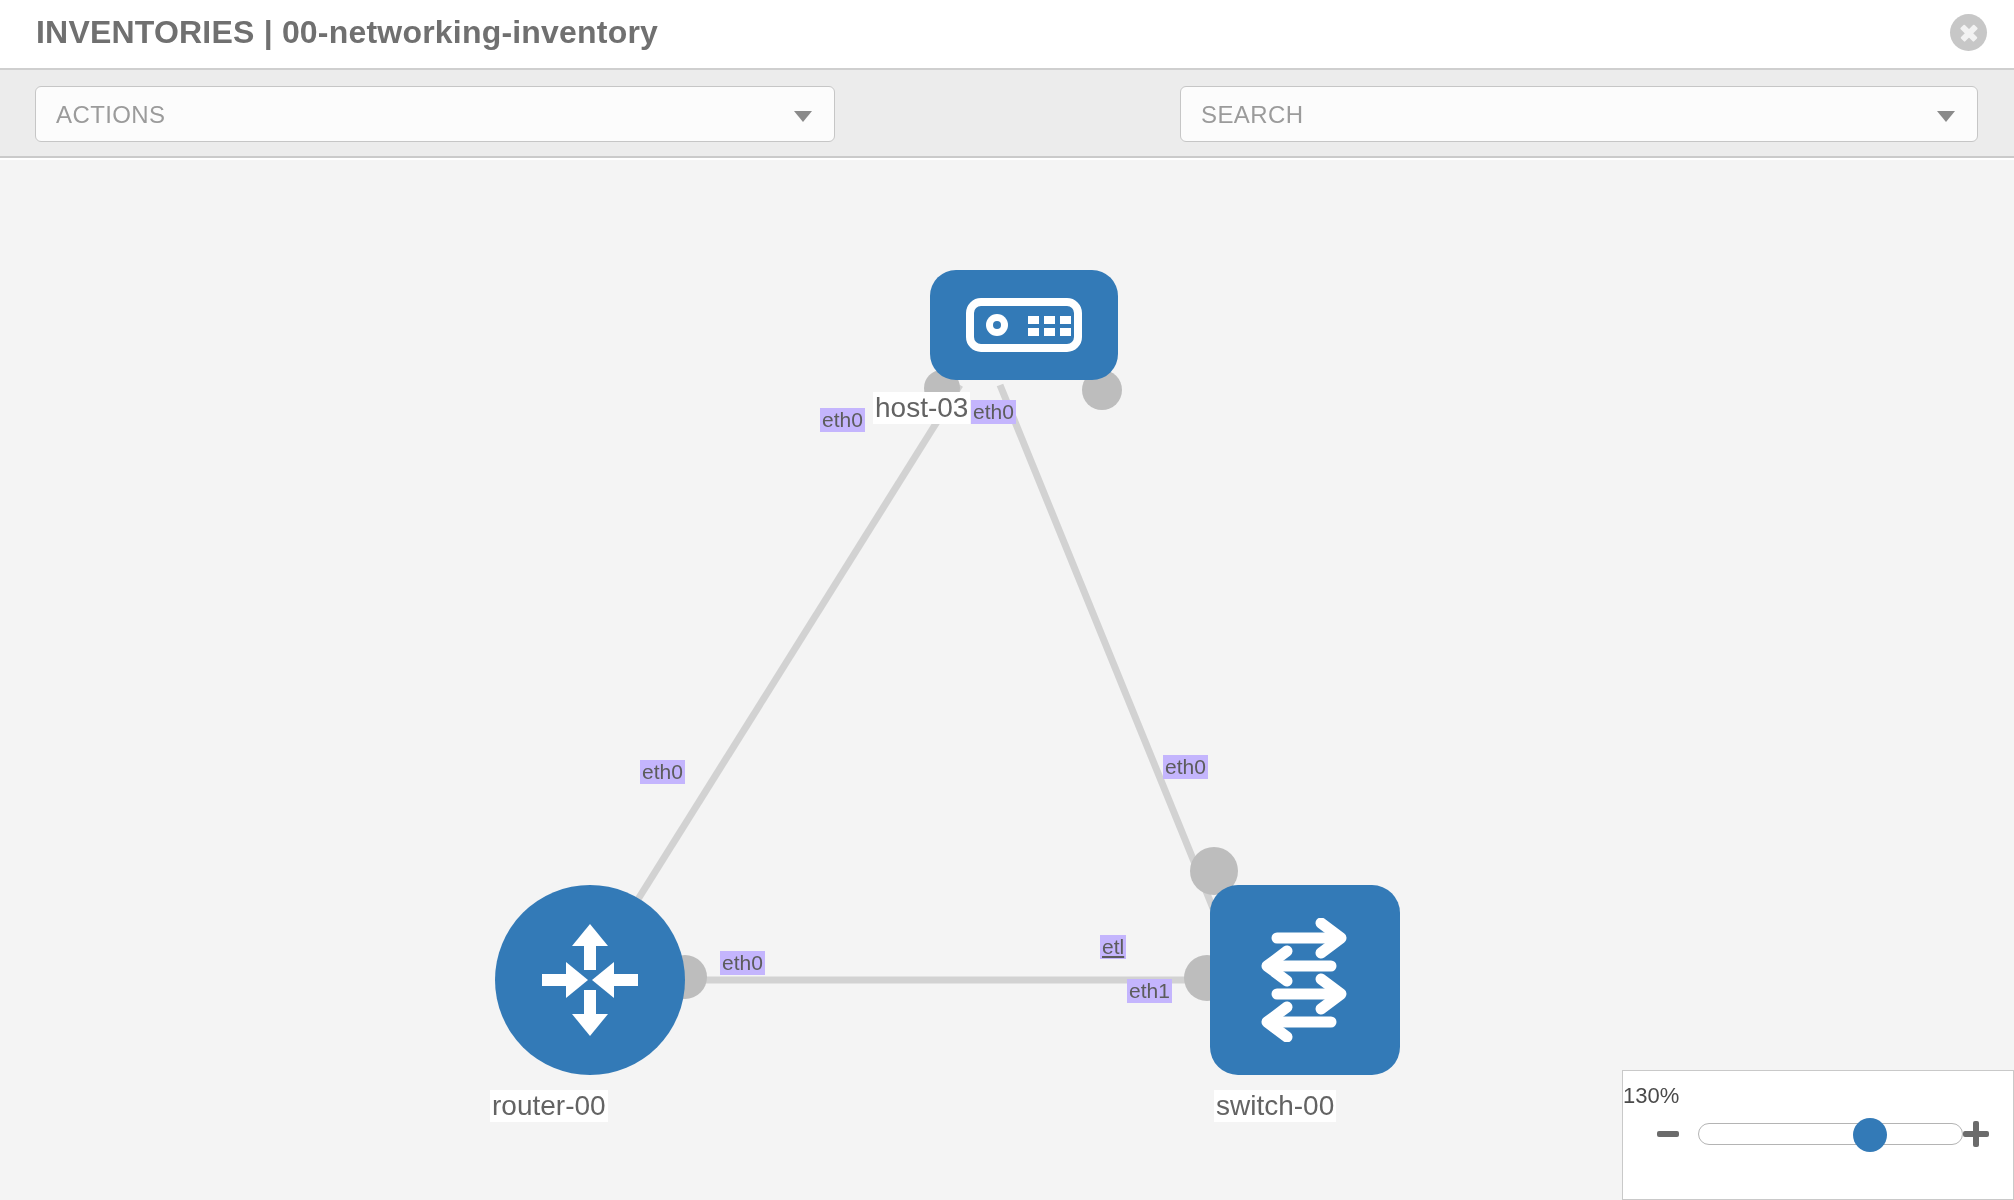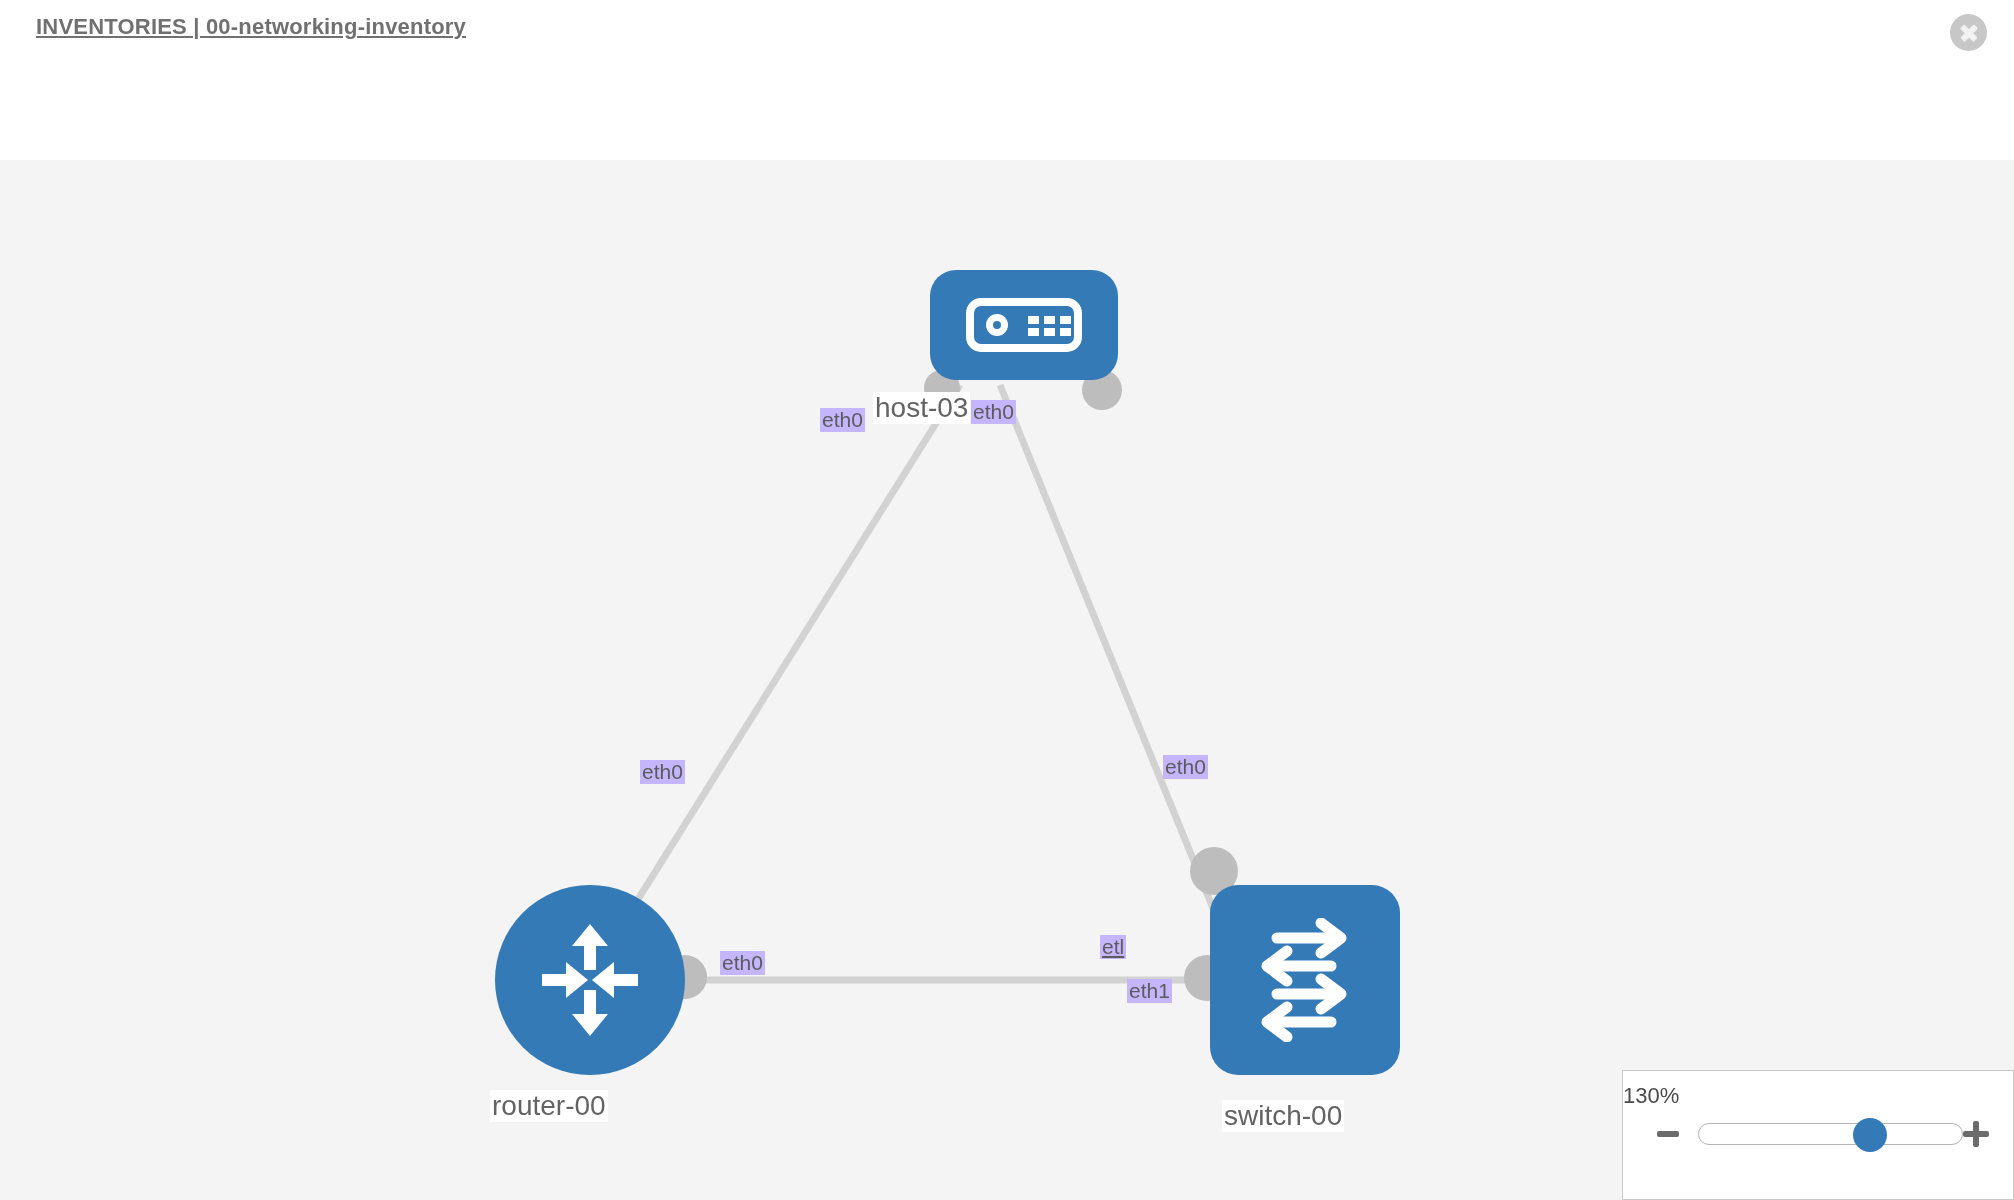--- a/index.html
+++ b/index.html
@@ -12,25 +12,24 @@
   #app { position: relative; width: 2014px; height: 1200px; }
 
   
   .header {
     position: absolute; left: 0; top: 0;
     width: 2014px; height: 68px;
     background: #ffffff;
   }
   .header-title {
     position: absolute; left: 36px; top: 14px;
-    font-size: 22px; font-weight: bold;
+    font-size: 32px; font-weight: bold;
     color: #707070;
     letter-spacing: 0.2px;
     white-space: nowrap;
-    text-decoration: underline;
   }
   .close-btn {
     position: absolute; right: 27px; top: 14px;
     width: 37px; height: 37px; border-radius: 50%;
     background: #c7c7c7;
     cursor: pointer;
   }
   .close-btn::before, .close-btn::after {
     content: ""; position: absolute;
     left: 50%; top: 50%;
@@ -184,20 +183,48 @@
 </head>
 <body>
 
 <div id="app">
 
   <div class="header">
     <div class="header-title">INVENTORIES | 00-networking-inventory</div>
     <div class="close-btn"></div>
   </div>
 
+  <div class="toolbar">
+
+    <div class="actions-select">
+      <div class="actions-label">ACTIONS</div>
+      <div class="caret"></div>
+    </div>
+
+    <div class="tool-icon wrench-icon">
+      <svg viewBox="0 0 46 46" xmlns="http://www.w3.org/2000/svg">
+        <path d="M31.5 6.5a10.5 10.5 0 0 0-9.9 14l-2.2 2.2 4.2 4.2 2.2-2.2a10.5 10.5 0 0 0 13.4-13.6l-5.1 5.1-4.4-4.4 5.1-5.1a10.5 10.5 0 0 0-3.3-0.2z" fill="#7a8490"></path>
+        <path d="M18.2 25.3 7.4 36.1a3.4 3.4 0 0 0 4.8 4.8l10.8-10.8z" fill="#7a8490"></path>
+      </svg>
+    </div>
+
+    <div class="tool-icon key-icon">
+      <svg viewBox="0 0 46 46" xmlns="http://www.w3.org/2000/svg">
+        <circle cx="15.5" cy="17.5" r="9.5" fill="none" stroke="#7a8490" stroke-width="5"></circle>
+        <path d="M22.5 23.5 39 35.5" stroke="#7a8490" stroke-width="5" stroke-linecap="round" fill="none"></path>
+        <path d="M30.5 29.5 28 34.5" stroke="#7a8490" stroke-width="5" stroke-linecap="round" fill="none"></path>
+        <path d="M37 34 35 38.5" stroke="#7a8490" stroke-width="5" stroke-linecap="round" fill="none"></path>
+      </svg>
+    </div>
+
+    <div class="search-box">
+      <div class="search-label">SEARCH</div>
+      <div class="caret"></div>
+    </div>
+  </div>
 
   <div class="canvas">
 
     <svg class="topology-svg" viewBox="0 0 2014 1040" xmlns="http://www.w3.org/2000/svg">
 
       <line x1="960" y1="225" x2="600" y2="800" stroke="#d2d2d2" stroke-width="7"></line>
 
       <line x1="1000" y1="225" x2="1230" y2="790" stroke="#d2d2d2" stroke-width="7"></line>
 
       <line x1="690" y1="820" x2="1215" y2="820" stroke="#d2d2d2" stroke-width="7"></line>
@@ -259,21 +286,21 @@
             <polyline points="78,5 98,20 78,35"></polyline>
             <line x1="26" y1="48" x2="88" y2="48"></line>
             <polyline points="44,33 24,48 44,63"></polyline>
             <line x1="34" y1="76" x2="96" y2="76"></line>
             <polyline points="78,61 98,76 78,91"></polyline>
             <line x1="26" y1="104" x2="88" y2="104"></line>
             <polyline points="44,89 24,104 44,119"></polyline>
           </g>
         </svg>
       </div>
-      <div class="node-label" style="left:12px; top:205px;margin-top:10px;">switch-00</div>
+      <div class="node-label" style="left:4px; top:205px;">switch-00</div>
       <div class="port-label" style="left:-47px; top:-130px;">eth0</div>
       <div class="port-label" style="left:-110px; top:50px;text-decoration:underline;">etl</div>
       <div class="port-label" style="left:-83px; top:66px;margin-top:28px;">eth1</div>
     </div>
 
     <div class="zoom-panel">
       <div class="zoom-value">130%</div>
       <div class="zoom-minus"></div>
       <div class="zoom-track">
         <div class="zoom-thumb" id="zoom-thumb" style="left: calc(65% - 17px);"></div>

